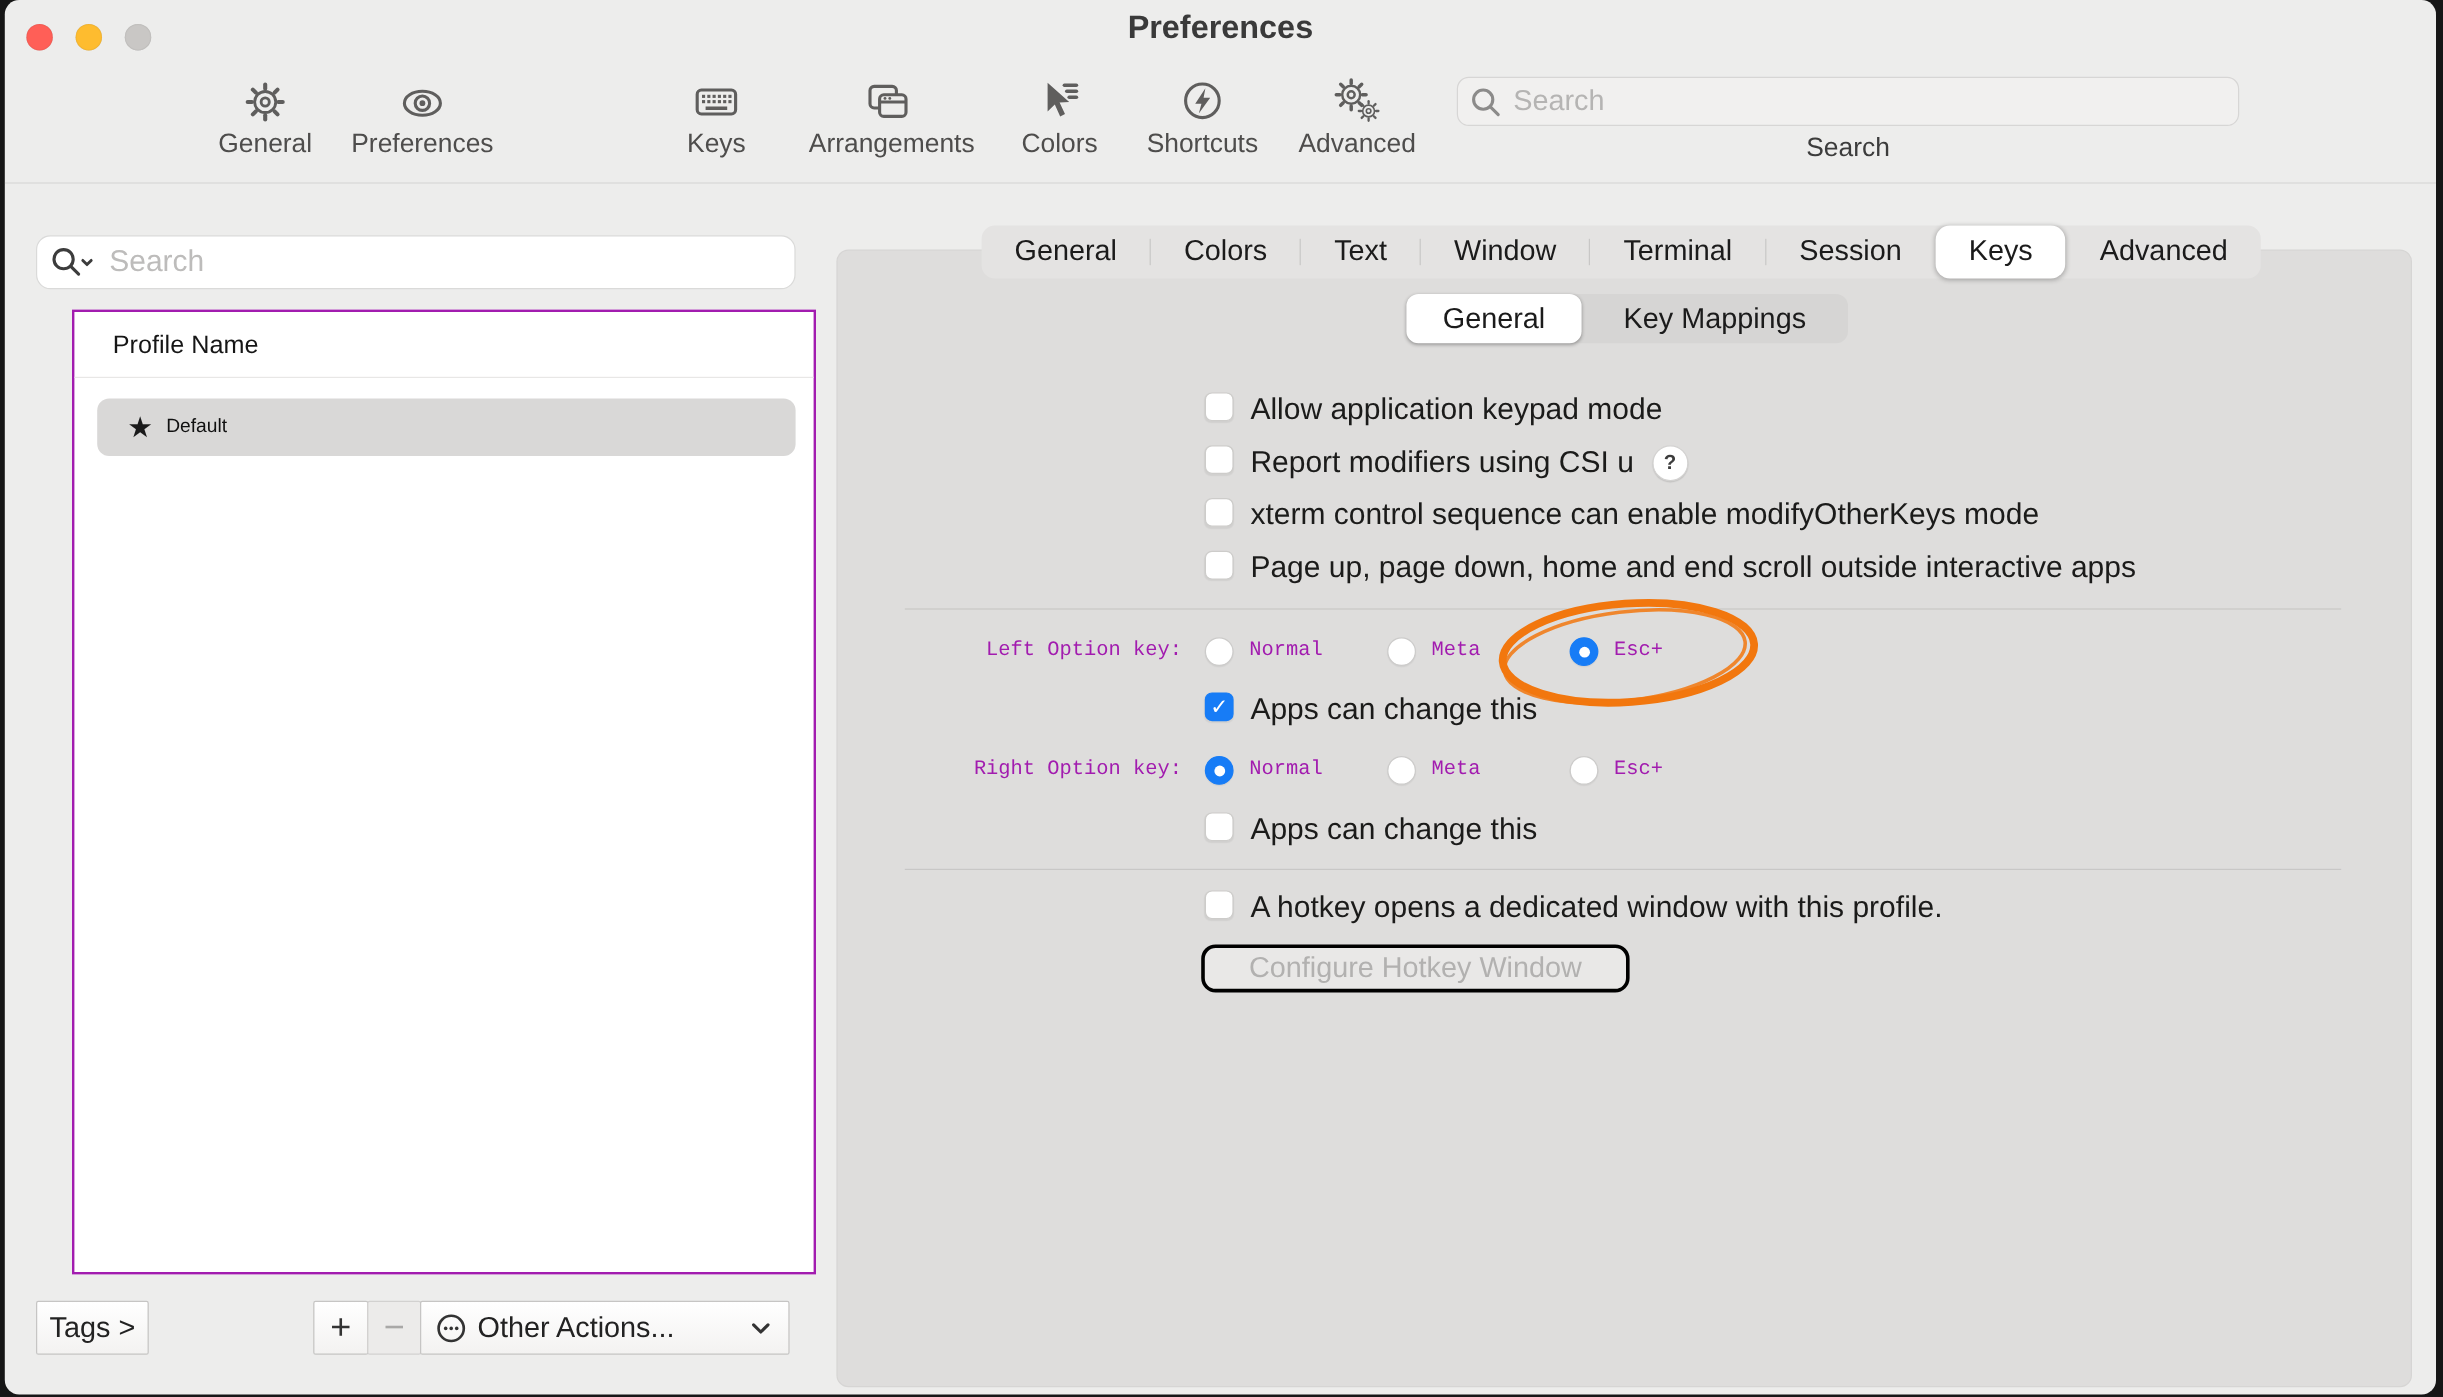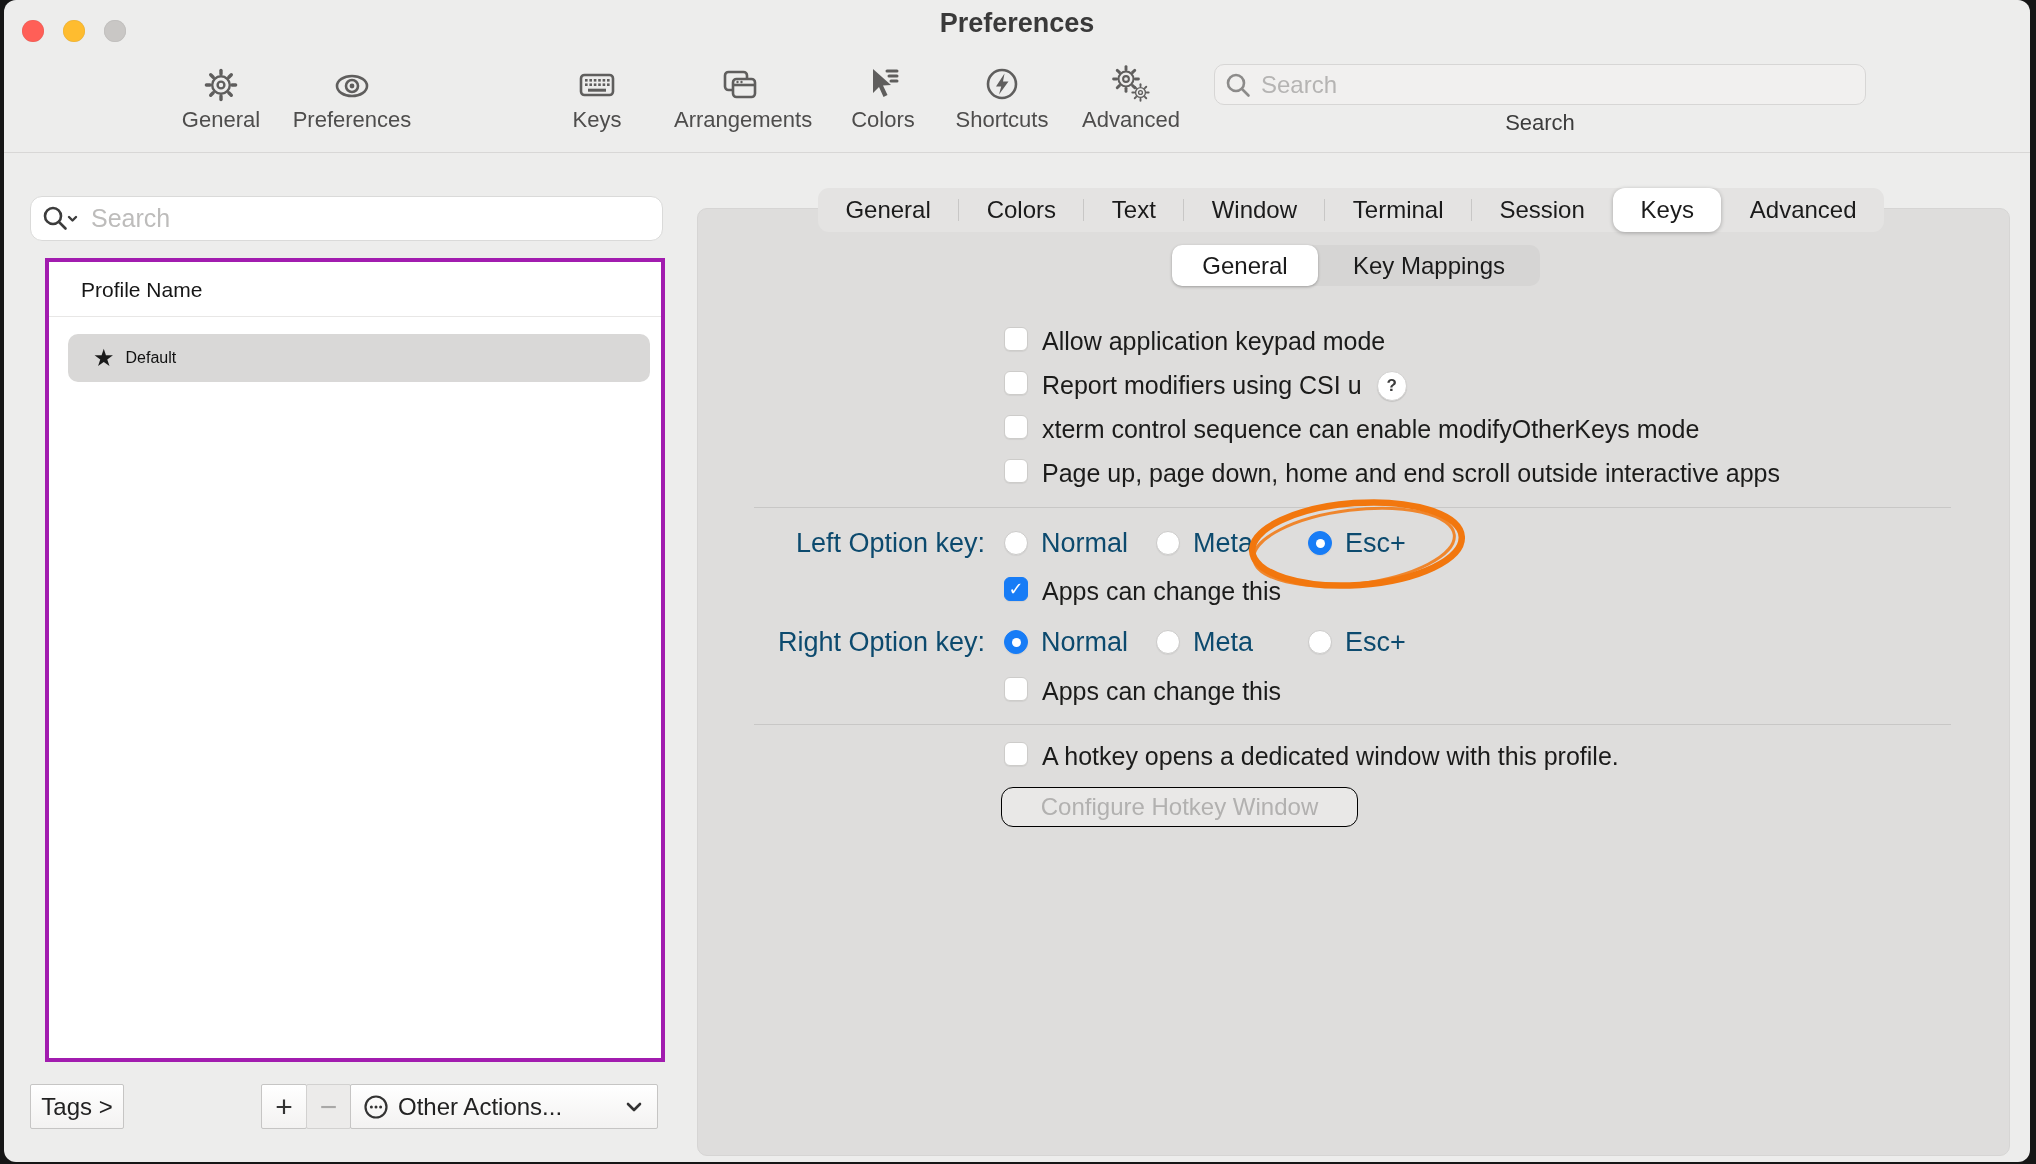--- a/index.html
+++ b/index.html
@@ -28,21 +28,21 @@
   .tsearch-label{position:absolute;left:1210px;top:110px;width:652px;text-align:center;font-size:22px;color:#3c3c3c;}
   .toolbar-divider{position:absolute;left:0;right:0;top:152px;height:1px;background:#d8d7d6;}
 
   
   .ssearch{position:absolute;left:26px;top:196px;width:633px;height:45px;box-sizing:border-box;background:#fff;
            border:1.5px solid #dadad9;border-radius:12px;display:flex;align-items:center;padding:0 10px;}
   .ssearch svg{flex:none;color:#3c3c3c;}
   .ssearch input{border:none;background:transparent;outline:none;font-size:25px;color:#333;width:100%;margin-left:8px;
                  font-family:"Liberation Sans","DejaVu Sans",sans-serif;}
   .ssearch input::placeholder{color:#bdbcbb;}
-  .plist{position:absolute;left:41px;top:258px;width:620px;height:804px;box-sizing:border-box;background:#fff;border:4px solid #a21caf;}
+  .plist{position:absolute;left:56px;top:258px;width:620px;height:804px;box-sizing:border-box;background:#fff;border:2px solid #a21caf;}
   .plist-header{margin:16px 0 0 32px;font-size:21px;color:#161616;}
   .plist-sep{margin-top:14px;height:1px;background:#e8e7e6;}
   .prow{position:absolute;left:19px;top:72px;width:582px;height:48px;background:#d9d8d7;border-radius:10px;
         display:flex;align-items:center;}
   .prow .star{margin-left:25px;font-size:24px;color:#1a1a1a;}
   .prow .pname{margin-left:11px;font-size:16px;color:#111;}
 
   .sbtn{position:absolute;top:1084px;height:45px;box-sizing:border-box;border:1px solid #c6c5c4;
         background:linear-gradient(#ffffff,#f3f2f1);display:flex;align-items:center;justify-content:center;
         font-size:24px;color:#222;border-radius:2px;}
@@ -72,32 +72,32 @@
   .row{position:absolute;left:306px;height:32px;display:flex;font-size:25px;color:#1b1b1a;white-space:nowrap;}
   .cbox{flex:none;width:24px;height:24px;box-sizing:border-box;border-radius:6px;background:#fff;border:1px solid #cdccca;
         box-shadow:0 1px 1px rgba(0,0,0,.06);margin-right:14px;display:flex;align-items:center;justify-content:center;}
   .cbox.on{background:#177cf6;border-color:#177cf6;}
   .cbox.on::after{content:"✓";color:#fff;font-size:18px;font-weight:700;}
   .helpbadge{width:28px;height:28px;border-radius:50%;background:#fff;border:1px solid #d3d2d1;
              box-shadow:0 1px 1px rgba(0,0,0,.12);display:flex;align-items:center;justify-content:center;
              font-size:17px;font-weight:600;color:#3c3c3c;margin-left:15px;}
   .sep{position:absolute;left:56px;width:1197px;height:1px;background:#c8c7c6;}
 
-  .optrow{position:absolute;left:0;width:100%;height:32px;font-size:27px;color:#0c4a6e;}
+  .optrow{position:absolute;left:0;width:100%;height:32px;font-size:17px;color:#a21caf;font-family:Liberation Mono, monospace;}
   .optlabel{position:absolute;left:0;width:287px;text-align:right;line-height:32px;}
   .radio{position:absolute;top:4px;width:24px;height:24px;box-sizing:border-box;border-radius:50%;background:#fff;
          border:1px solid #cccbca;box-shadow:0 1px 1px rgba(0,0,0,.06);display:flex;align-items:center;justify-content:center;}
   .radio.on{background:#177cf6;border-color:#177cf6;}
   .radio.on::after{content:"";width:9px;height:9px;border-radius:50%;background:#fff;}
   .r1{left:306px}.r2{left:458px}.r3{left:610px}
   .optname{position:absolute;line-height:32px;}
   .n1{left:343px}.n2{left:495px}.n3{left:647px}
 
   .cfg-btn{position:absolute;left:303px;top:578px;width:357px;height:40px;box-sizing:border-box;background:#e9e8e7;
-           border:1px solid #000000;border-radius:12px;color:#b2b1b0;font-size:24px;
+           border:3px solid #000000;border-radius:12px;color:#b2b1b0;font-size:24px;
            display:flex;align-items:center;justify-content:center;}
 
   .annotation{position:absolute;left:1226px;top:486px;z-index:6;pointer-events:none;}
 </style>
 </head>
 <body>
 
 <svg width="0" height="0" style="position:absolute">
   <defs>
     <g id="gear" fill="none" stroke="currentColor" stroke-width="2.4">

